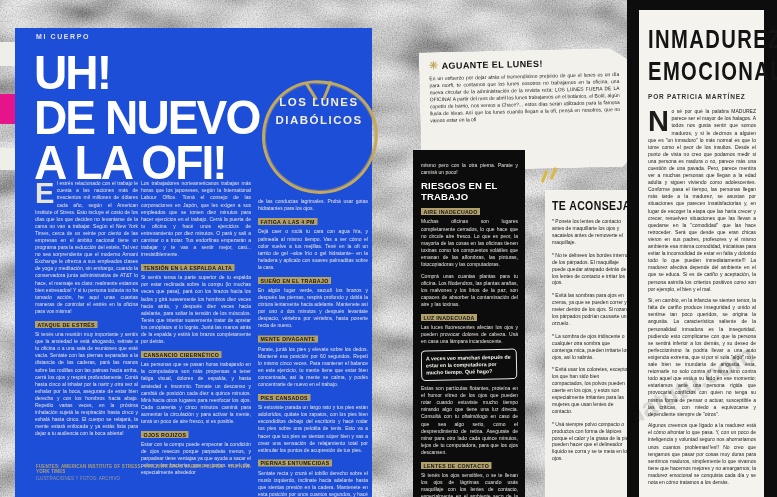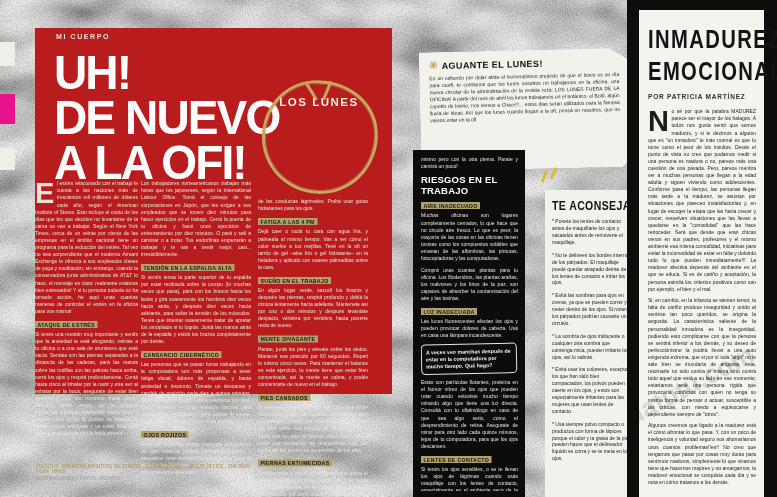--- a/index.html
+++ b/index.html
@@ -4,21 +4,21 @@
 <style>
   html,body{margin:0;padding:0;background:#555;}
   .canvas{position:relative;width:777px;height:497px;overflow:hidden;background:#8d8d8d;
           font-family:"Liberation Sans",sans-serif;}
   .noise-svg{position:absolute;left:0;top:0;}
   
   .regblock{position:absolute;left:0;width:15px;}
   .reg-white{background:#efefea;}
   .reg-magenta{background:#e5148a;}
   
-  .black-page{position:absolute;left:15px;top:28px;width:357px;height:366px;background:#b91c1c;margin-left:20px;}
+  .black-page{position:absolute;left:15px;top:28px;width:357px;height:469px;background:#1d4ed8;}
   .black-panel{position:absolute;left:413px;top:150px;width:112px;height:347px;background:#0c0c0c;}
   .section-tag{position:absolute;left:21px;top:5px;font-size:7px;font-weight:bold;
                letter-spacing:1.6px;color:#e2e2e0;}
   .headline{position:absolute;left:19px;top:22px;color:#ffffff;font-weight:bold;
             font-size:48px;line-height:.94;letter-spacing:-2px;transform:scaleX(.96);transform-origin:0 0;}
   
   .scale-wrap{transform:scale(.5);transform-origin:0 0;}
   .col{position:absolute;overflow:hidden;}
   .col .scale-wrap{width:200%;}
   .para{margin:0 0 9px 0;font-size:10px;line-height:1.42;color:#e6e4de;text-align:justify;}
@@ -112,20 +112,21 @@
     </div>
   </div>
 
   <div class="tv-note">
     <div class="tv-circle">
       <span class="antenna a1"></span>
       <span class="antenna a2"></span>
     </div>
     <div class="tv-text">
       <div>LOS LUNES</div>
+      <div>DIABÓLICOS</div>
     </div>
   </div>
 
   <div class="col" style="left:35px;top:180px;width:103px;height:282px;">
     <div class="scale-wrap"><p class="para"><span class="dropcap">E</span>l estrés relacionado con el trabajo le cuesta a las naciones más de trescientos mil millones de dólares cada año, según el American Institute of Stress. Esto incluye el costo de los días que los que deciden no levantarse de la cama no van a trabajar. Según el New York Times, cerca de un veinte por ciento de las empresas en el ámbito nacional tiene un programa para la reducción del estrés. Tal vez no sea sorprendente que el moderno Armani Exchange le ofrezca a sus empleados clases de yoga y meditación, sin embargo, cuando la conservadora junta administrativa de AT&amp;T lo hace, el mensaje es claro: realmente estamos bien estresados! Y si tu persona todavía no ha tomado acción, he aquí unas cuantas maneras de controlar el estrés en la oficina para vos misma!</p><div class="subhead">ATAQUE DE ESTRÉS</div><br><p class="para">Si tenés una reunión muy importante y sentís que la ansiedad te está ahogando, retirate a tu oficina o a una sala de reuniones que esté vacía. Sentate con las piernas separadas a la distancia de las caderas, pará las manos sobre las rodillas con las palmas hacia arriba, cerrá los ojos y respirá profundamente. Contá hasta cinco al inhalar por la nariz y otra vez al exhalar por la boca, asegurate de estar bien derecha y con los hombros hacia abajo. Repetilo varias veces, en la próxima inhalación sujetá la respiración hasta cinco y exhalá hasta cinco. El cuerpo se relajará, la mente estará enfocada y ya estás lista para dejar a tu audiencia con la boca abierta!</p></div>
   </div>
   <div class="col" style="left:141px;top:180px;width:110px;height:317px;">
     <div class="scale-wrap"><p class="para">Los trabajadores norteamericanos trabajan más horas que los japoneses, según la International Labour Office. Tomá el consejo de las corporaciones en Japón, que les exigen a sus empleados que se tomen diez minutos para hacer ejercicios en el trabajo. Cerrá la puerta de tu oficina y hacé unos ejercicios de entrenamiento por diez minutos. O pará y salí a caminar o a trotar. Tus endorfinas empezarán a trabajar y te vas a sentir mejor, casi... irresistiblemente.</p><div class="subhead">TENSIÓN EN LA ESPALDA ALTA</div><br><p class="para">Si sentís tensa la parte superior de tu espalda por estar reclinada sobre la compu (lo muchas veces que pasa), pará con los brazos hacia los lados y girá suavemente los hombros diez veces hacia atrás, y después diez veces hacia adelante, para soltar la tensión de los músculos. Tenés que intentar suavemente tratar de apretar los omóplatos si lo lográs. Juntá las manos atrás de la espalda y estirá los brazos completamente por detrás.</p><div class="subhead">CANSANCIO CIBERNÉTICO</div><br><p class="para">Las personas que se pasan horas trabajando en la computadora son más propensas a tener fatiga visual, dolores de espalda, y hasta ansiedad e insomnio. Tomate un descanso y cambiá de posición cada diez a quince minutos. Mirá hacia otros lugares para reenfocar los ojos. Cada cuarenta y cinco minutos caminá para aumentar la circulación y para activar la mente, tomá un poco de aire fresco, si es posible.</p><div class="subhead">OJOS ROJIZOS</div><br><p class="para">Estar con la compu puede empeorar la condición de ojos resecos porque parpadeás menos, y parpadear tiene ventajas ya que ayuda a sacar el polvo y las bacterias que se juntan en el día, especialmente alrededor</p></div>
   </div>
   <div class="col" style="left:258px;top:198px;width:110px;height:299px;">
@@ -144,21 +145,21 @@
       <span class="star-icon">✳</span><span>AGUANTE EL LUNES!</span>
     </div>
     <div class="monday-body-clip">
       <div class="scale-wrap" style="width:380px;">
         <p class="para">En un esfuerzo por dejar atrás el tremendísimo prejuicio de que el lunes es un día para morfi, te contamos que los lunes nosotros no trabajamos en la oficina, una nueva circular de la administración de la revista reza: LOS LUNES FUERA DE LA OFICINA! A partir del mes de abril los lunes trabajamos en el botánico, el Bold, algún copetín de barrio, nos vemos a Chace?... estos días serán utilizados para la famosa lluvia de ideas. Así que los lunes cuando llegan a la ofi, pensá en nosotros, que no vamos estar en la ofi</p>
       </div>
     </div>
   </div>
 
   <div class="black-panel">
-    <div class="col" style="left:8px;top:6px;width:97px;height:335px;">
+    <div class="col" style="left:8px;top:12px;width:97px;height:335px;">
       <div class="scale-wrap"><p class="para">mismo pero con la otra pierna. Parate y caminá un poco!</p><div class="colheading">RIESGOS EN EL TRABAJO</div><div class="subhead">AIRE INADECUADO</div><br><p class="para">Muchas oficinas son lugares completamente cerrados, lo que hace que no circule aire fresco. Lo que es peor, la mayoría de las cosas en las oficinas tienen toxinas como los compuestos volátiles que emanan de las alfombras, las pinturas, fotocopiadoras y las computadoras.</p><p class="para">Comprá unas cuantas plantas para tu oficina. Los filodendros, las plantas arañas, los malvones y los lirios de la paz, son capaces de absorber la contaminación del aire y las toxinas.</p><div class="subhead">LUZ INADECUADA</div><br><p class="para">Las luces fluorescentes afectan los ojos y pueden provocar dolores de cabeza. Usá en casa una lámpara incandescente.</p><div class="bubble">A veces veo manchas después de estar en la computadora por mucho tiempo. Qué hago?</div><p class="para">Estas son partículas flotantes, proteína en el humor vítreo de los ojos que pueden rotar cuando estuviste mucho tiempo mirando algo que tiene una luz directa. Consultá con tu oftalmólogo en caso de que sea algo serio, como el desprendimiento de retina. Asegurate de mirar para otro lado cada quince minutos, lejos de tu computadora, para que los ojos descansen.</p><div class="subhead">LENTES DE CONTACTO</div><br><p class="para">Si tenés los ojos sensibles, o se te llenan los ojos de lágrimas cuando usás maquillaje con los lentes de contacto, especialmente en el ambiente seco de la oficina y luces fluorescentes, acá van unos consejos.</p></div>
     </div>
   </div>
 
   <span class="sparkle" style="left:543px;top:170px;transform:rotate(22deg);"></span>
   <span class="sparkle" style="left:552px;top:167px;transform:rotate(22deg);"></span>
 
   <div class="advice-card">
     <div class="advice-title">TE ACONSEJAMOS</div>
     <div class="advice-clip">

